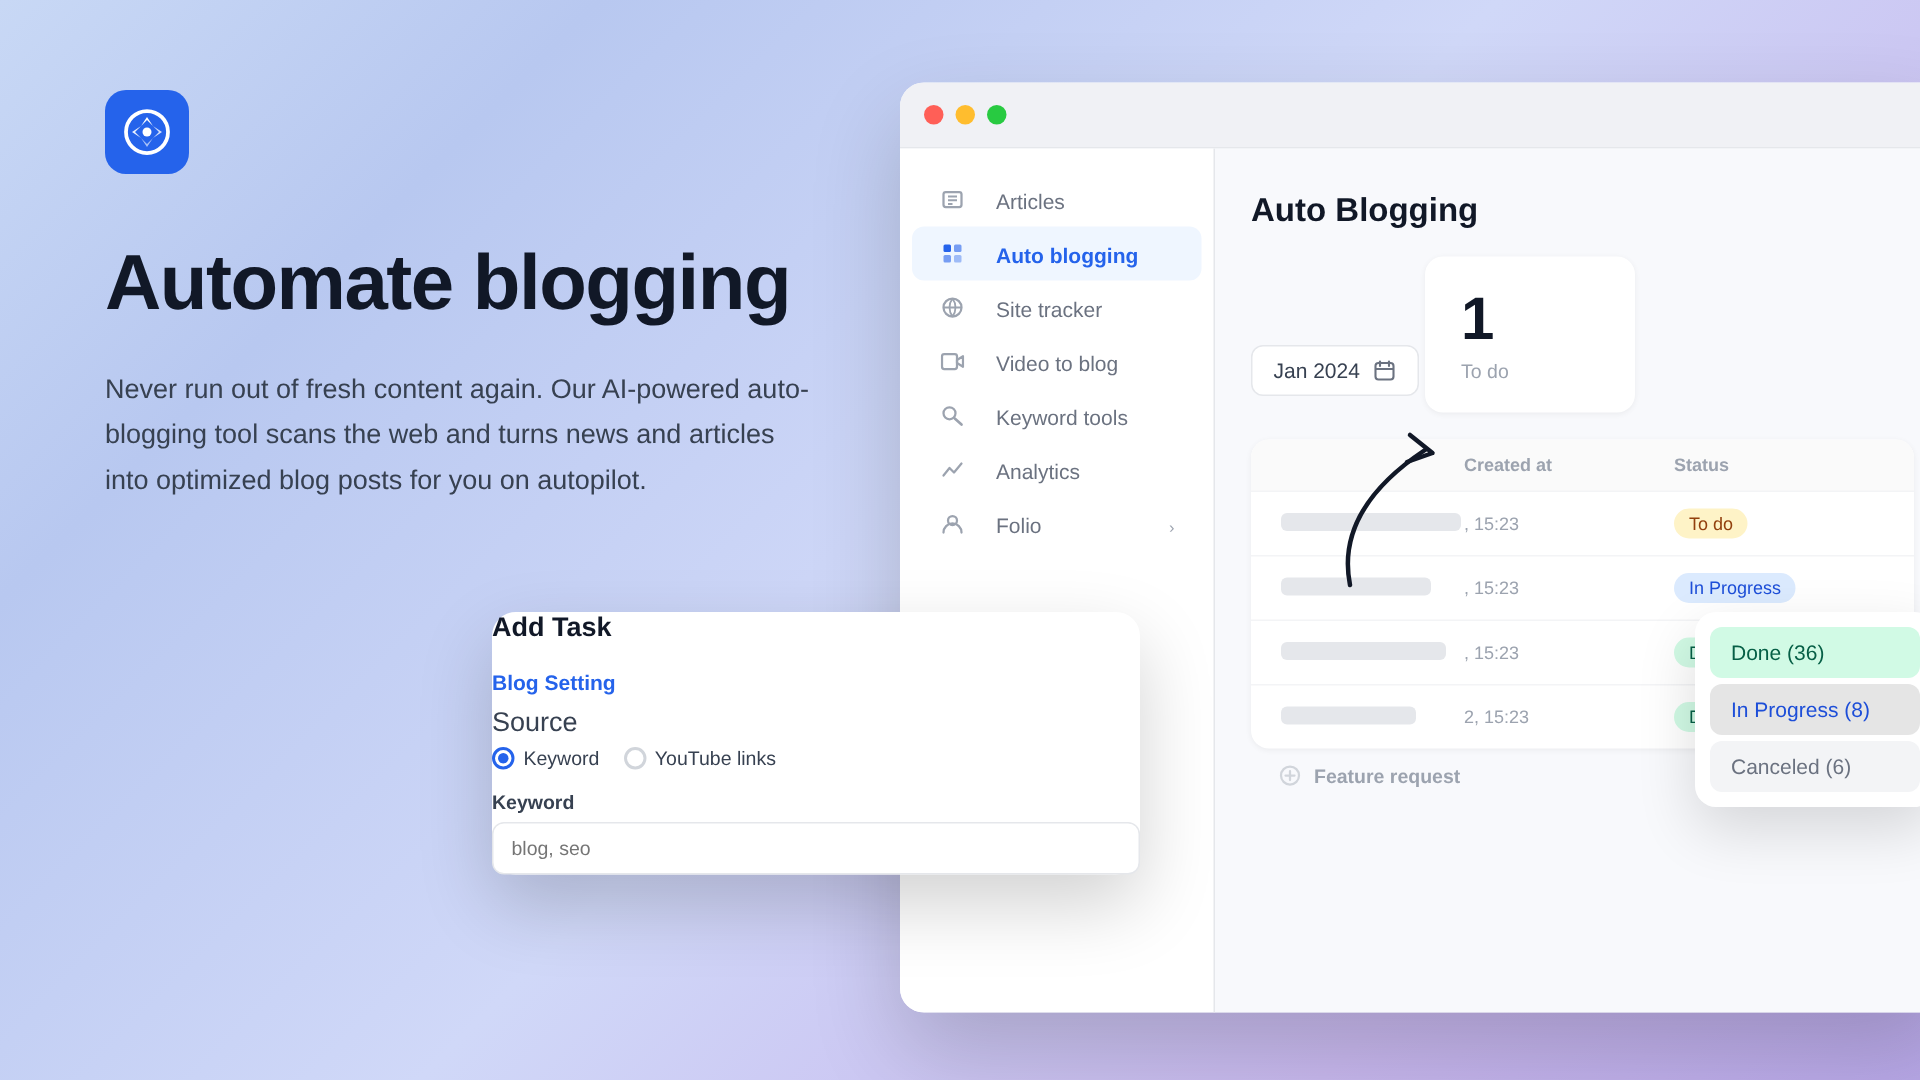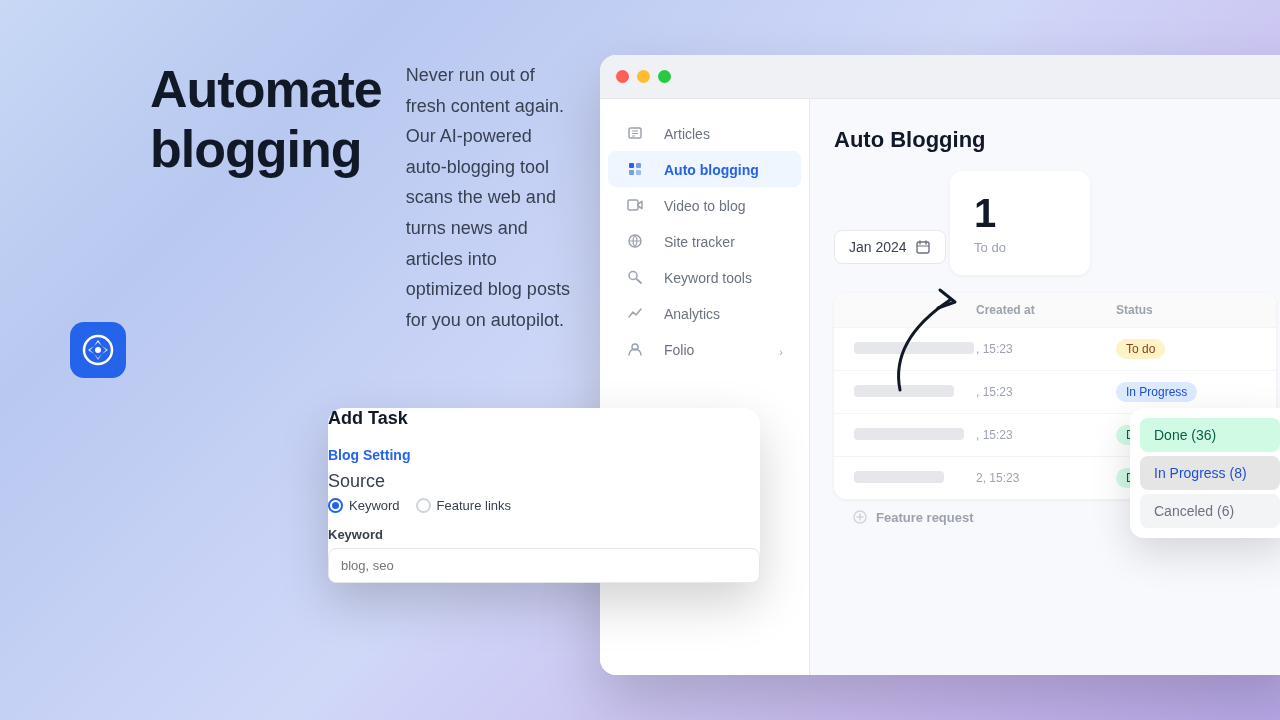--- a/index.html
+++ b/index.html
@@ -13,21 +13,21 @@
     }
 
     
     .left-panel {
       position: absolute;
       left: 0; top: 0;
       width: 640px;
       height: 720px;
       padding: 60px 70px;
       display: flex;
-      flex-direction: row;
+      flex-direction: column;
       gap: 24px;
     }
 
     .logo-container {
       display: flex;
       align-items: center;
       gap: 12px;
       margin-bottom: 20px;
     }
 
@@ -432,35 +432,35 @@
               <rect x="2" y="9" width="5" height="5" rx="1" fill="#2563eb" opacity="0.6"></rect>
               <rect x="9" y="9" width="5" height="5" rx="1" fill="#2563eb" opacity="0.4"></rect>
             </svg>
         </span>
         <span class="sidebar-item-label">Auto blogging</span>
       </div>
 
       <div class="sidebar-item">
         <span class="sidebar-item-icon">
           <svg width="16" height="16" viewBox="0 0 16 16" fill="none">
+              <circle cx="8" cy="8" r="6" stroke="#9ca3af" stroke-width="1.5" fill="none"></circle>
+              <path d="M2 8h12M8 2c-1.5 2-2 4-2 6s.5 4 2 6M8 2c1.5 2 2 4 2 6s-.5 4-2 6" stroke="#9ca3af" stroke-width="1.2"></path>
+            </svg>
+        </span>
+        <span class="sidebar-item-label">Site tracker</span>
+      </div>
+
+      <div class="sidebar-item">
+        <span class="sidebar-item-icon">
+          <svg width="16" height="16" viewBox="0 0 16 16" fill="none">
               <rect x="1" y="3" width="10" height="10" rx="1.5" stroke="#9ca3af" stroke-width="1.5" fill="none"></rect>
               <path d="M11 7l4-2.5v7L11 9V7z" stroke="#9ca3af" stroke-width="1.5" fill="none" stroke-linejoin="round"></path>
             </svg>
         </span>
         <span class="sidebar-item-label">Video to blog</span>
-      </div>
-
-      <div class="sidebar-item">
-        <span class="sidebar-item-icon">
-          <svg width="16" height="16" viewBox="0 0 16 16" fill="none">
-              <circle cx="8" cy="8" r="6" stroke="#9ca3af" stroke-width="1.5" fill="none"></circle>
-              <path d="M2 8h12M8 2c-1.5 2-2 4-2 6s.5 4 2 6M8 2c1.5 2 2 4 2 6s-.5 4-2 6" stroke="#9ca3af" stroke-width="1.2"></path>
-            </svg>
-        </span>
-        <span class="sidebar-item-label">Site tracker</span>
       </div>
 
       <div class="sidebar-item">
         <span class="sidebar-item-icon">
           <svg width="16" height="16" viewBox="0 0 16 16" fill="none">
               <circle cx="6" cy="6.5" r="4" stroke="#9ca3af" stroke-width="1.5" fill="none"></circle>
               <line x1="9.5" y1="10" x2="14" y2="14" stroke="#9ca3af" stroke-width="1.8" stroke-linecap="round"></line>
             </svg>
         </span>
         <span class="sidebar-item-label">Keyword tools</span>
@@ -567,21 +567,21 @@
   <div class="form-label">Blog Setting</div>
 
   <div class="source-label">Source</div>
   <div class="source-row">
     <div class="radio-option">
       <div class="radio-circle selected"></div>
       <span>Keyword</span>
     </div>
     <div class="radio-option">
       <div class="radio-circle unselected"></div>
-      <span>Feature links</span>
+      <span>YouTube links</span>
     </div>
   </div>
 
   <div class="keyword-label">Keyword</div>
   <input class="keyword-input" type="text" placeholder="blog, seo" style="">
 </div>
 
 <div class="status-dropdown">
   <div class="dropdown-item di-done">
     <span>Done (36)</span>

